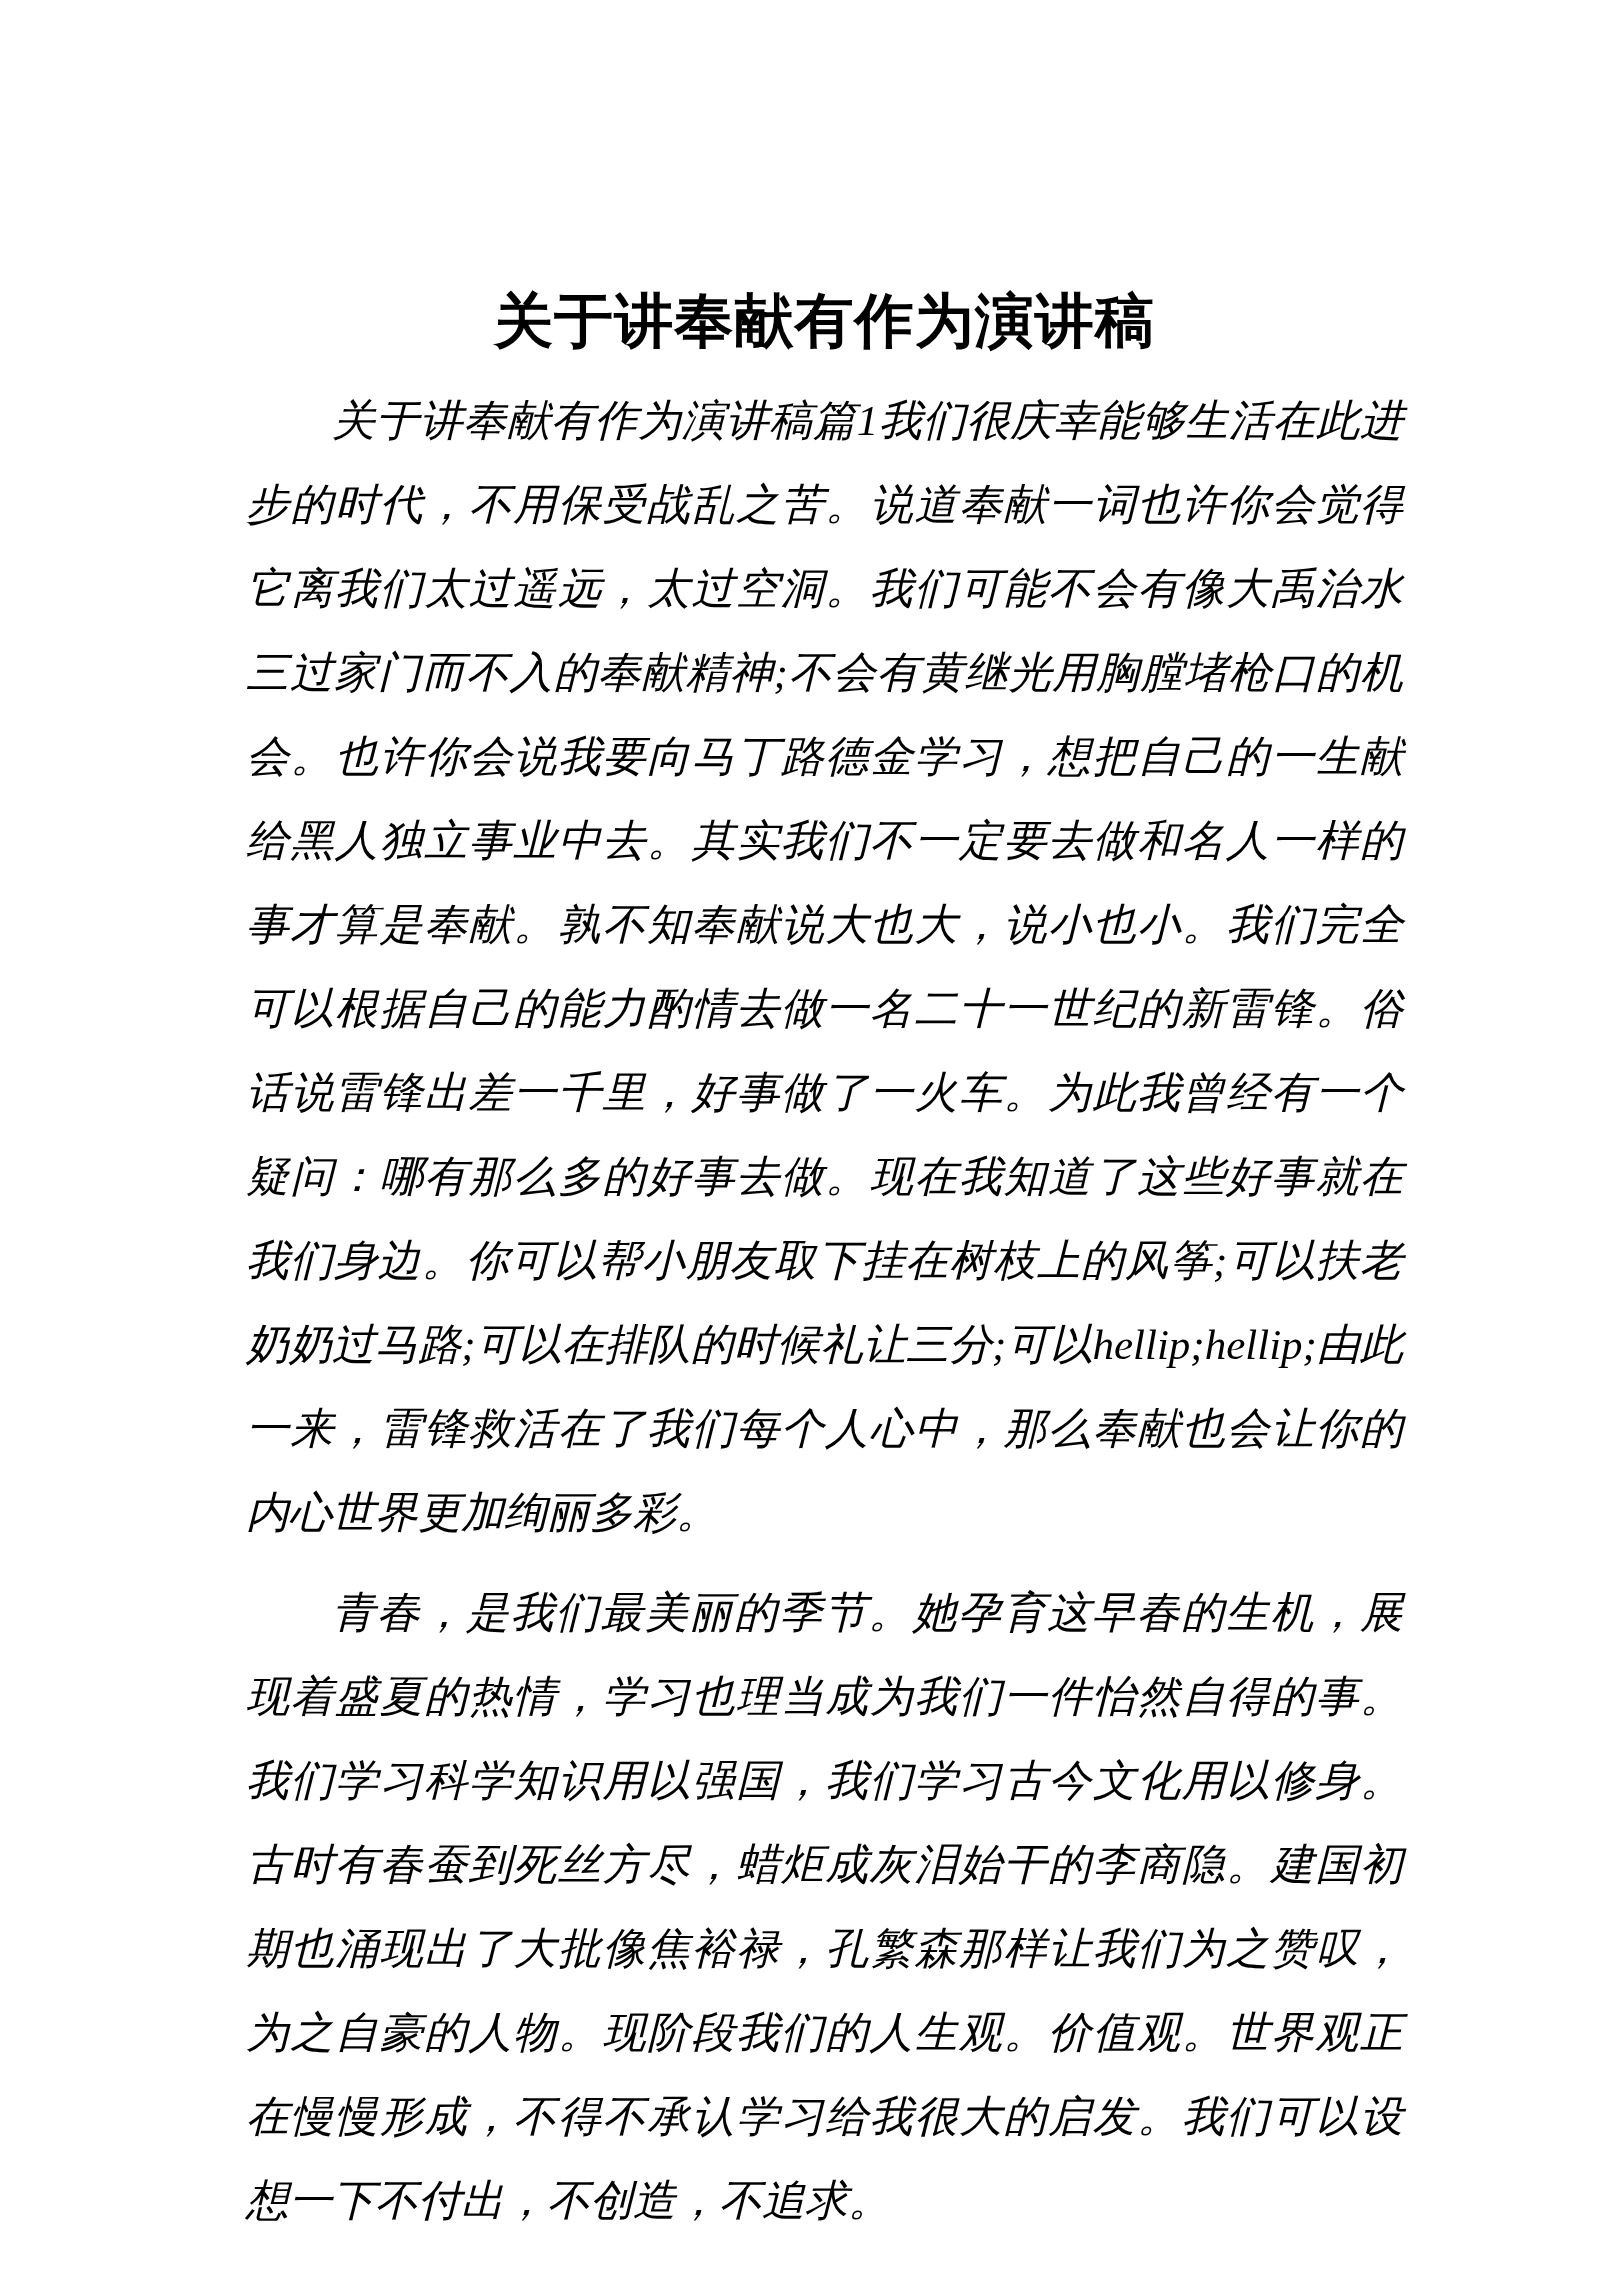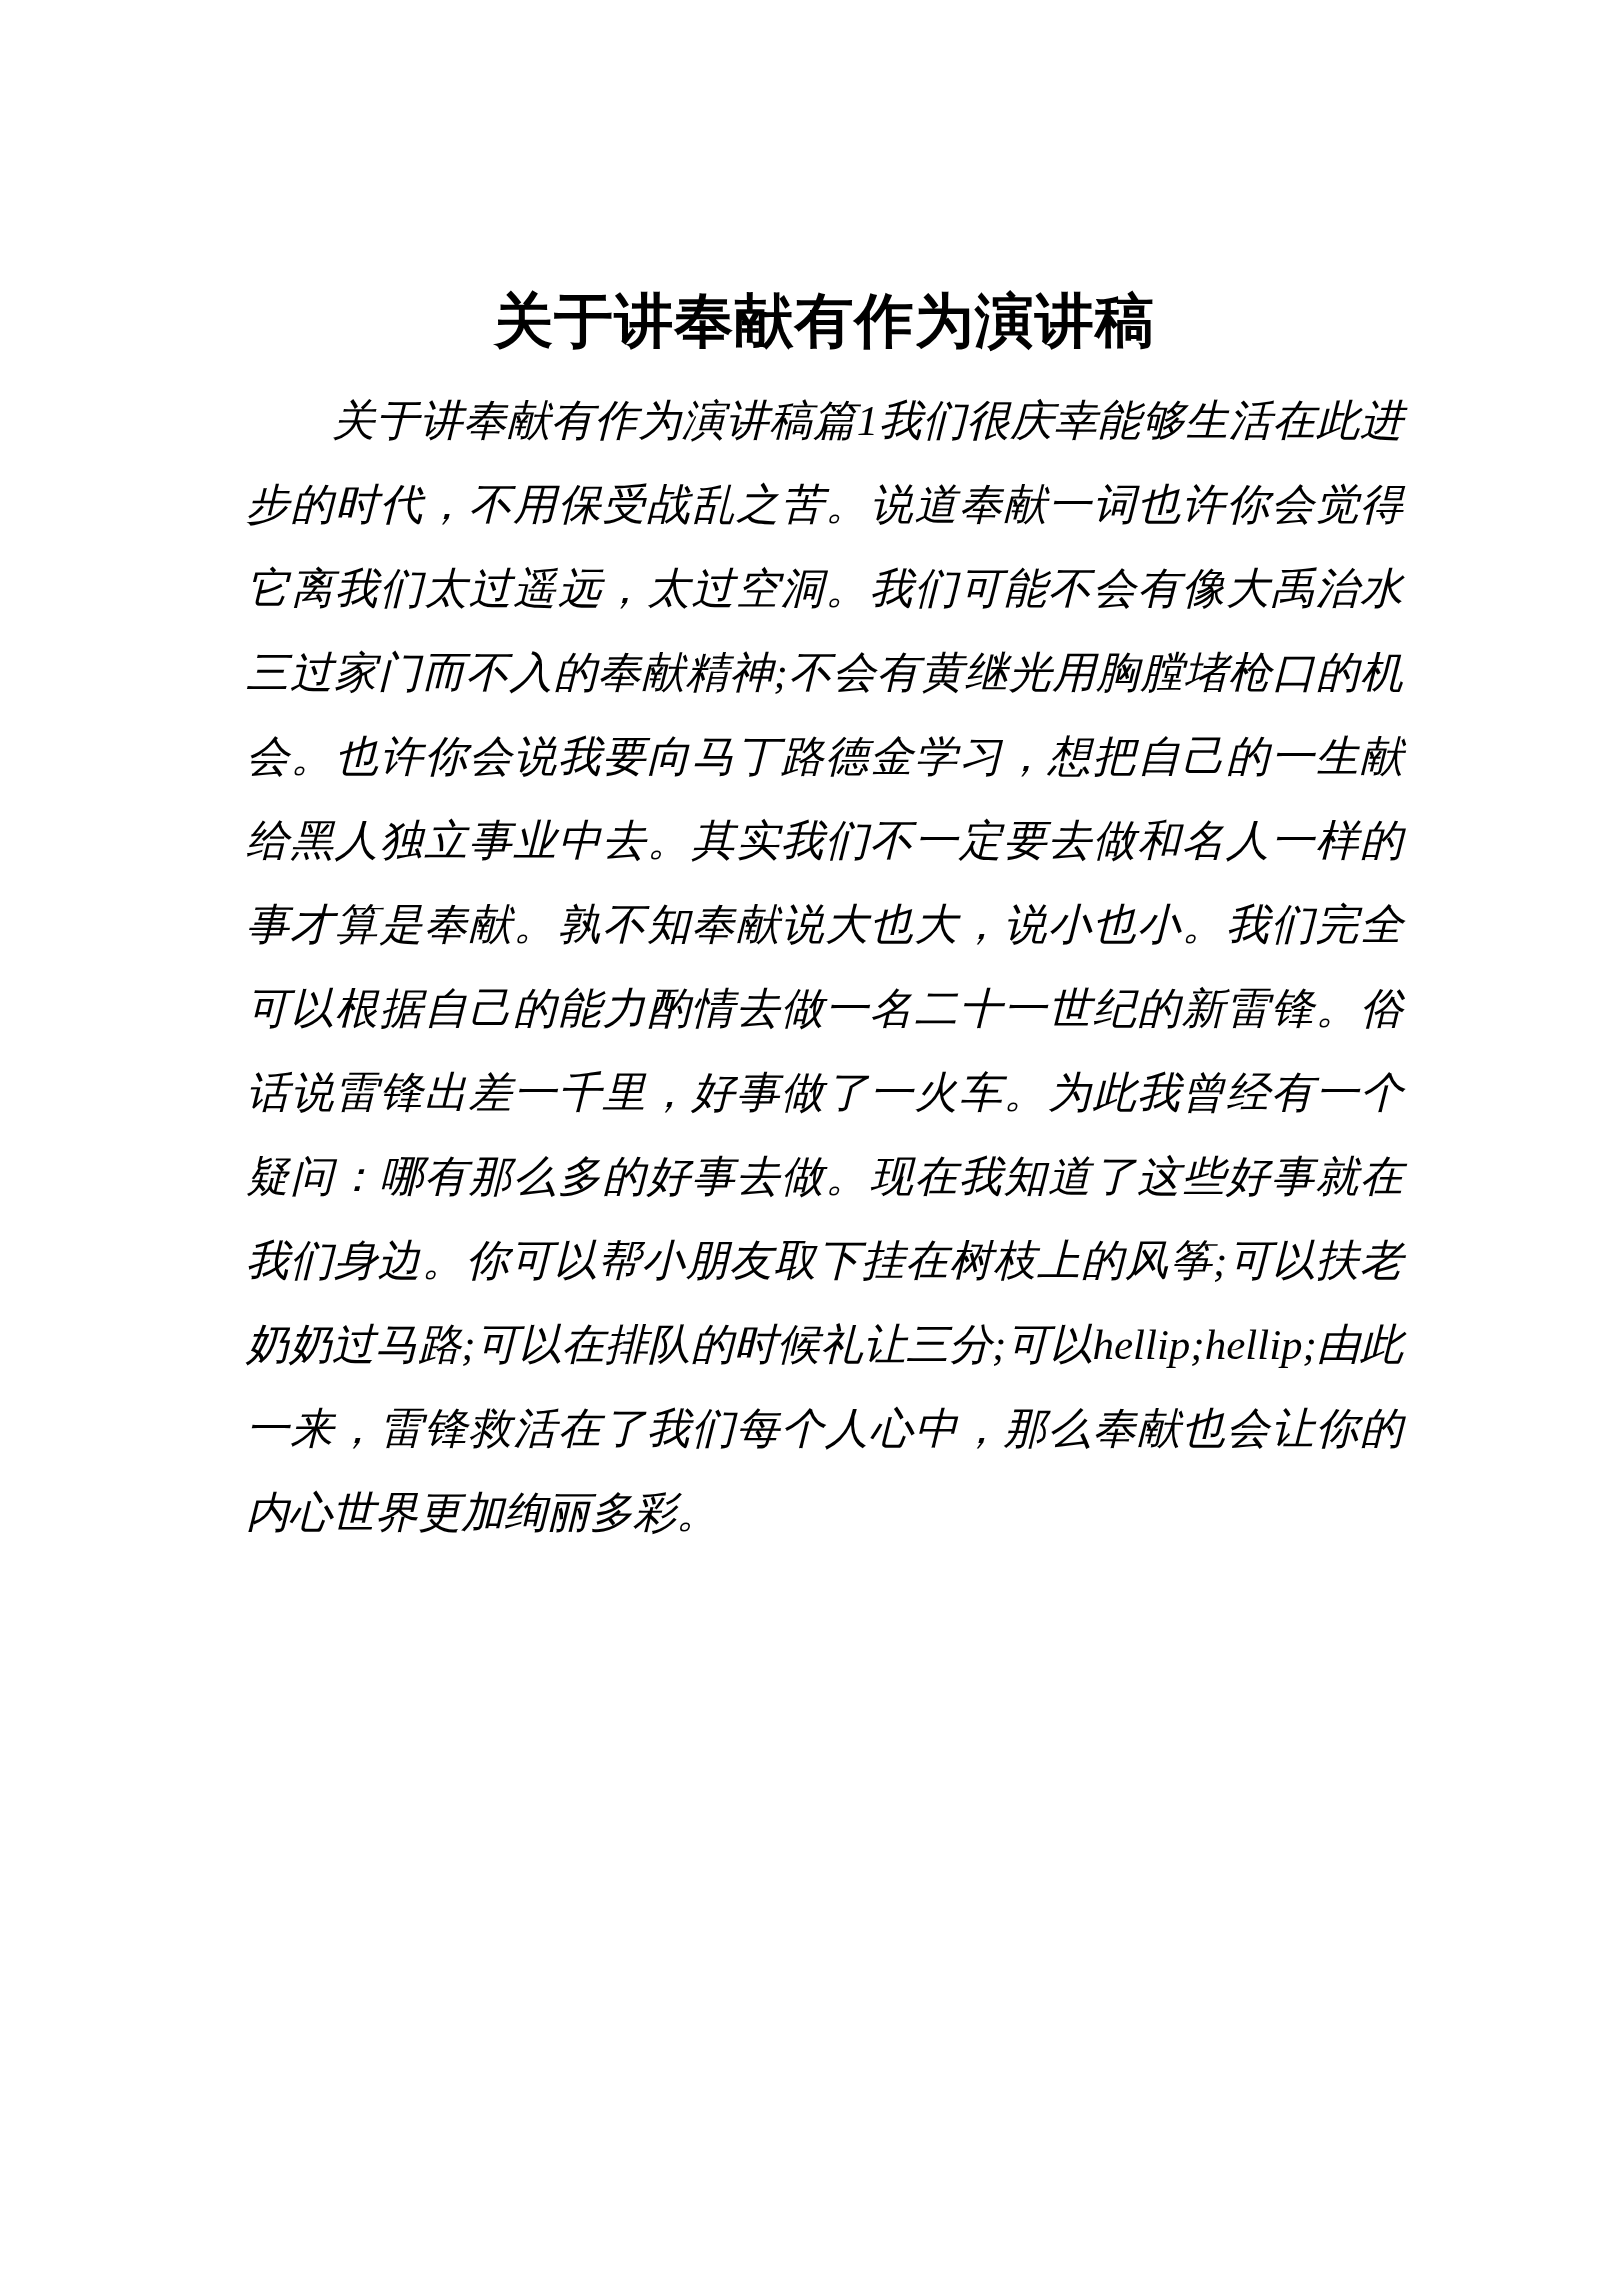--- a/index.html
+++ b/index.html
@@ -50,17 +50,18 @@
 </style>
 </head>
 <body>
 
 <div class="page">
 
   <h1 class="doc-title">关于讲奉献有作为演讲稿</h1>
 
   <div class="doc-body">
     <p class="para">关于讲奉献有作为演讲稿篇1我们很庆幸能够生活在此进步的时代，不用保受战乱之苦。说道奉献一词也许你会觉得它离我们太过遥远，太过空洞。我们可能不会有像大禹治水三过家门而不入的奉献精神;不会有黄继光用胸膛堵枪口的机会。也许你会说我要向马丁路德金学习，想把自己的一生献给黑人独立事业中去。其实我们不一定要去做和名人一样的事才算是奉献。孰不知奉献说大也大，说小也小。我们完全可以根据自己的能力酌情去做一名二十一世纪的新雷锋。俗话说雷锋出差一千里，好事做了一火车。为此我曾经有一个疑问：哪有那么多的好事去做。现在我知道了这些好事就在我们身边。你可以帮小朋友取下挂在树枝上的风筝;可以扶老奶奶过马路;可以在排队的时候礼让三分;可以hellip;hellip;由此一来，雷锋救活在了我们每个人心中，那么奉献也会让你的内心世界更加绚丽多彩。</p>
+    <p class="para">青春，是我们最美丽的季节。她孕育这早春的生机，展现着盛夏的热情，学习也理当成为我们一件怡然自得的事。我们学习科学知识用以强国，我们学习古今文化用以修身。古时有春蚕到死丝方尽，蜡炬成灰泪始干的李商隐。建国初期也涌现出了大批像焦裕禄，孔繁森那样让我们为之赞叹，为之自豪的人物。现阶段我们的人生观。价值观。世界观正在慢慢形成，不得不承认学习给我很大的启发。我们可以设想一下不付出，不创造，不追求。</p>
   </div>
 
 
 </div>
 
 
 </body></html>

